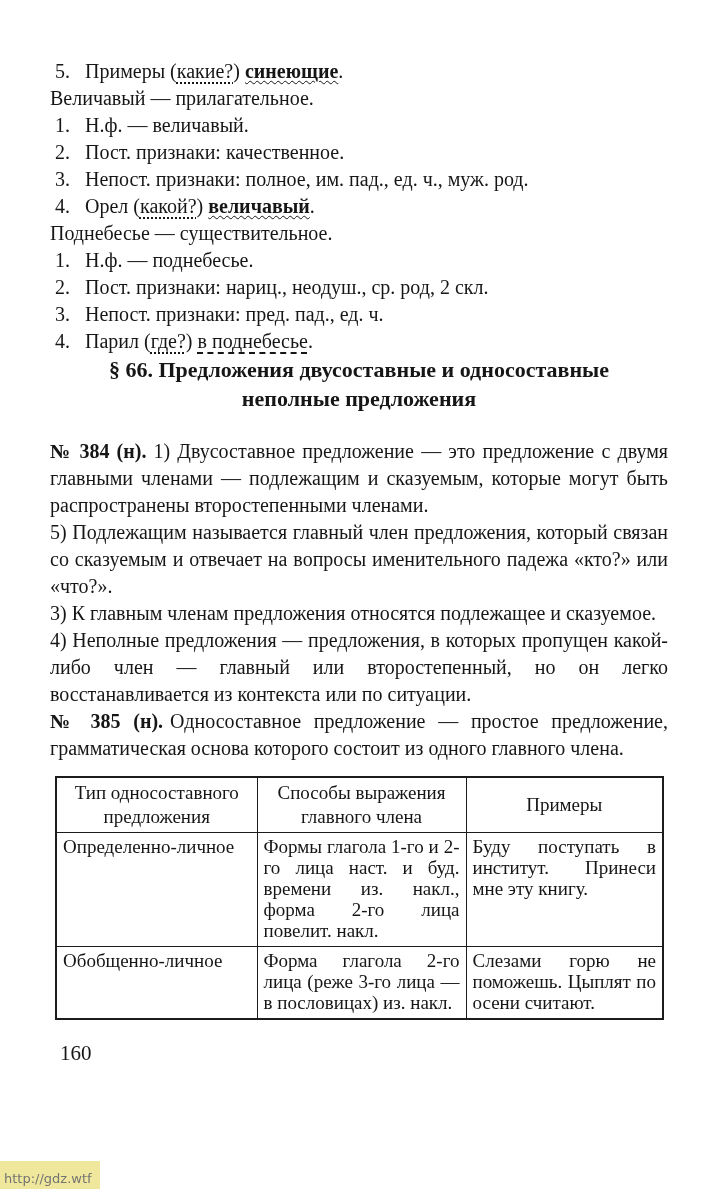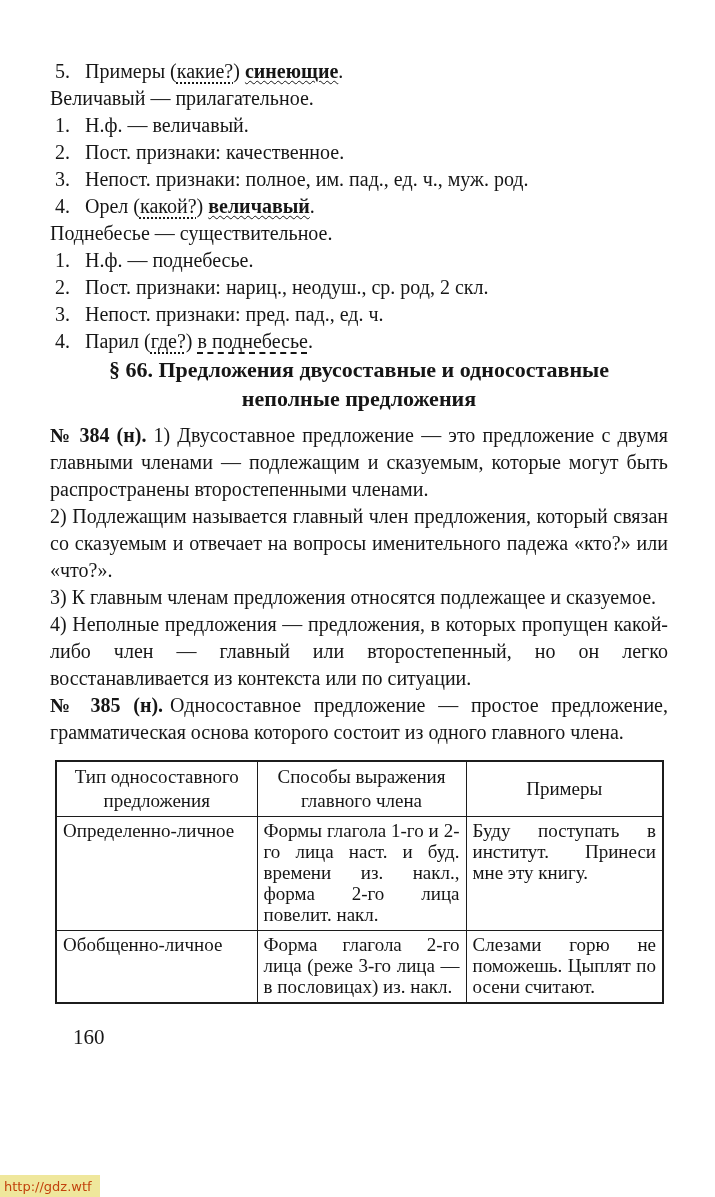--- a/index.html
+++ b/index.html
@@ -19,21 +19,21 @@
   .morph-txt { flex:1; }
   .u-dot  { text-decoration-line:underline; text-decoration-style:dotted; text-decoration-thickness:2px; text-underline-offset:4px; }
   .u-wavy { text-decoration-line:underline; text-decoration-style:wavy;   text-decoration-thickness:1px; text-underline-offset:2px;font-weight:bold; }
   .u-dashdot { text-decoration-line:underline; text-decoration-style:dashed; text-decoration-thickness:2px; text-underline-offset:4px; }
   
   .section-title {
     text-align:center; font-weight:bold;
     font-size:22px; line-height:29px;
   }
   
-  .exercise-block { margin-top:9px; }
+  .exercise-block { margin-top:25px; }
   .para { text-align:justify; }
   .ex-label { font-weight:bold; margin-right:7px; }
   
   .answer-table {
     border-collapse:collapse; margin-top:14px; margin-left:5px;
     width:607px; table-layout:fixed;
     font-size:19px; line-height:21px;
   }
   .answer-table th, .answer-table td {
     border:1.6px solid #1c1c1c; padding:3px 6px 5px 6px; vertical-align:top;
@@ -41,27 +41,27 @@
   .answer-table { border:2px solid #1c1c1c; }
   .answer-table th {
     font-weight:normal; text-align:center; vertical-align:middle;
     line-height:24px; padding:3px 4px;
   }
   .answer-table td { text-align:justify; }
   .col-type { width:201px; }
   .col-ways { width:209px; }
   .col-examples { width:197px; }
   
-  .page-number { margin-top:20px; margin-left:23px; font-size:21px; }
+  .page-number { margin-top:20px; margin-left:10px; font-size:21px; }
   
   .watermark {
-    position:absolute; left:0; bottom:0;
-    background:#efe79c; color:#c2410c;
+    position:absolute; left:0; bottom:8px;
+    background:#efe79c; color:#737373;
     font-family:"DejaVu Sans","Liberation Sans",sans-serif;
-    font-size:13px; line-height:15px; padding:4px 8px 3px 4px;
+    font-size:13px; line-height:15px; padding:10px 8px 3px 4px;
   }
 </style>
 </head>
 <body>
 
 <div class="page-content">
 
   <div class="morph-line">
     <span class="morph-num">5.</span>
     <span class="morph-txt"><span>Примеры (</span><span class="u-dot">какие?</span><span>) </span><span class="u-wavy">синеющие</span><span>.</span></span>
@@ -109,21 +109,21 @@
     <span class="morph-txt"><span>Парил (</span><span class="u-dot">где?</span><span>) </span><span class="u-dashdot">в поднебесье</span><span>.</span></span>
   </div>
 
   <div class="section-title">
     <div>§ 66. Предложения двусоставные и односоставные</div>
     <div>неполные предложения</div>
   </div>
 
   <div class="exercise-block">
     <p class="para"><b class="ex-label">№ 384 (н).</b><span>1) Двусоставное предложение — это предложение с двумя главными членами — подлежащим и сказуемым, которые могут быть распространены второстепенными членами.</span></p>
-    <p class="para">2) Подлежащим называется главный член предложения, который связан со сказуемым и отвечает на вопросы именительного падежа «кто?» или «что?».</p>
+    <p class="para">5) Подлежащим называется главный член предложения, который связан со сказуемым и отвечает на вопросы именительного падежа «кто?» или «что?».</p>
     <p class="para">3) К главным членам предложения относятся подлежащее и сказуемое.</p>
     <p class="para">4) Неполные предложения — предложения, в которых пропущен какой-либо член — главный или второстепенный, но он легко восстанавливается из контекста или по ситуации.</p>
   </div>
 
   <div>
     <p class="para"><b class="ex-label">№ 385 (н).</b><span>Односоставное предложение — простое предложение, грамматическая основа которого состоит из одного главного члена.</span></p>
   </div>
 
   <table class="answer-table">
     <colgroup>

